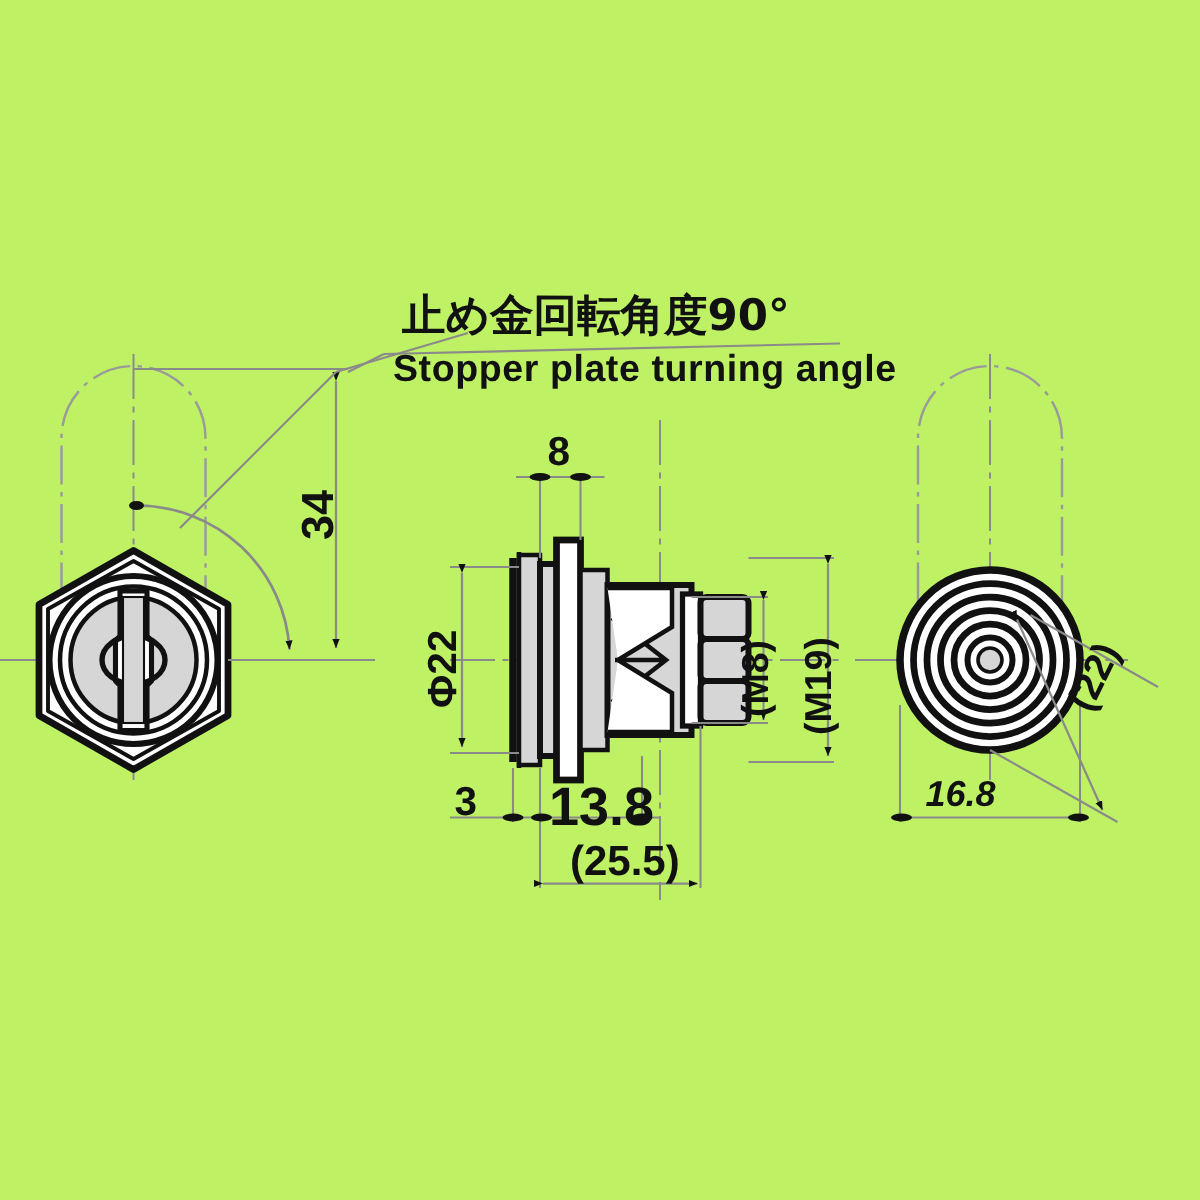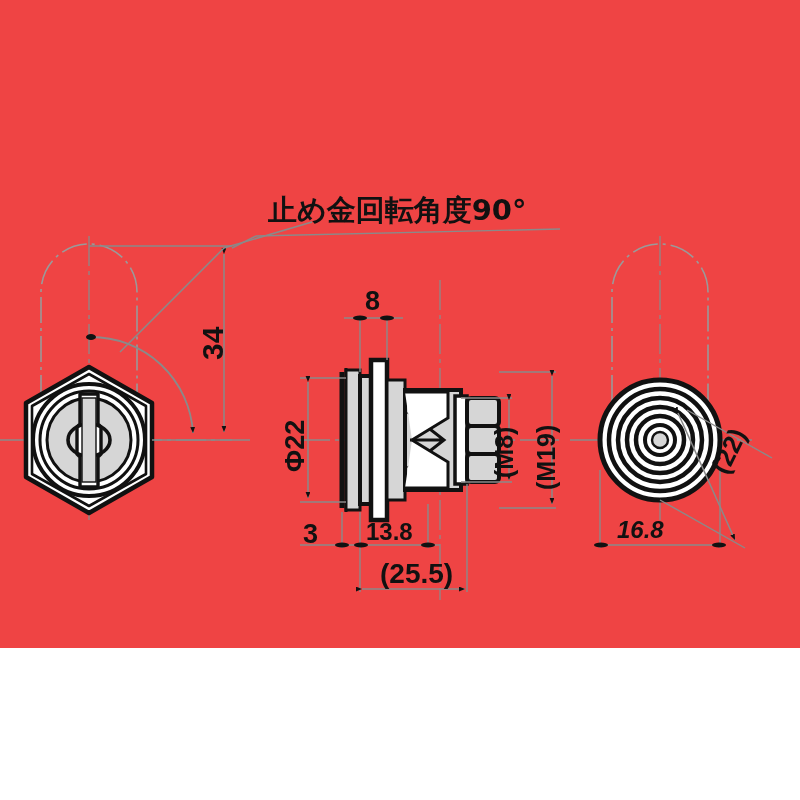--- a/index.html
+++ b/index.html
@@ -3,22 +3,22 @@
 <meta charset="utf-8">
 <style>
   html, body {
     margin: 0;
     padding: 0;
     background: #ffffff;
   }
   #page {
     position: relative;
     width: 800px;
-    height: 648px;
-    background: #ef4444;
+    height: 800px;
+    background: #bef264;
     overflow: hidden;
     font-family: "Liberation Sans", sans-serif;
   }
   .label {
     position: absolute;
     color: #111111;
     font-family: "Liberation Sans", sans-serif;
     font-weight: bold;
     white-space: nowrap;
     line-height: 1;
@@ -177,30 +177,31 @@
     <g>
       <path d="M687,410 L772,458" fill="none" stroke="#8a8a8a" stroke-width="1.4"></path>
       <path d="M660,500 L745,548" fill="none" stroke="#8a8a8a" stroke-width="1.4"></path>
       <path d="M678,413 L735,540" fill="none" stroke="#8a8a8a" stroke-width="1.5" marker-start="url(#arrHeadS)" marker-end="url(#arrHeadS)"></path>
     </g>
 
   </svg>
 
   <div class="label jp" style="left:268px; top:196px; font-size:29px;">止め金回転角度90°</div>
 
+  <div class="label" style="left:262px; top:234px; font-size:25px; letter-spacing:0.4px;">Stopper plate turning angle</div>
 
   <div class="label rot90" style="left:198px; top:360px; font-size:30px;">34</div>
 
   <div class="label" style="left:365px; top:288px; font-size:27px;">8</div>
 
   <div class="label rot90" style="left:282px; top:472px; font-size:27px;">Φ22</div>
 
   <div class="label" style="left:303px; top:521px; font-size:27px;">3</div>
 
-  <div class="label" style="left:366px; top:520px; font-size:24px;">13.8</div>
+  <div class="label" style="left:366px; top:520px; font-size:36px;">13.8</div>
 
   <div class="label" style="left:366px; top:560px; font-size:28px;margin-left:14px;">(25.5)</div>
 
   <div class="label rot90" style="left:492px; top:478px; font-size:25px;">(M8)</div>
 
   <div class="label rot90" style="left:534px; top:490px; font-size:25px;">(M19)</div>
 
   <div class="label" style="left:617px; top:518px; font-size:24px;font-style:italic;">16.8</div>
 
   <div class="label" style="left:707px; top:466px; font-size:26px; transform:rotate(-64deg); transform-origin:left top;">(22)</div>

